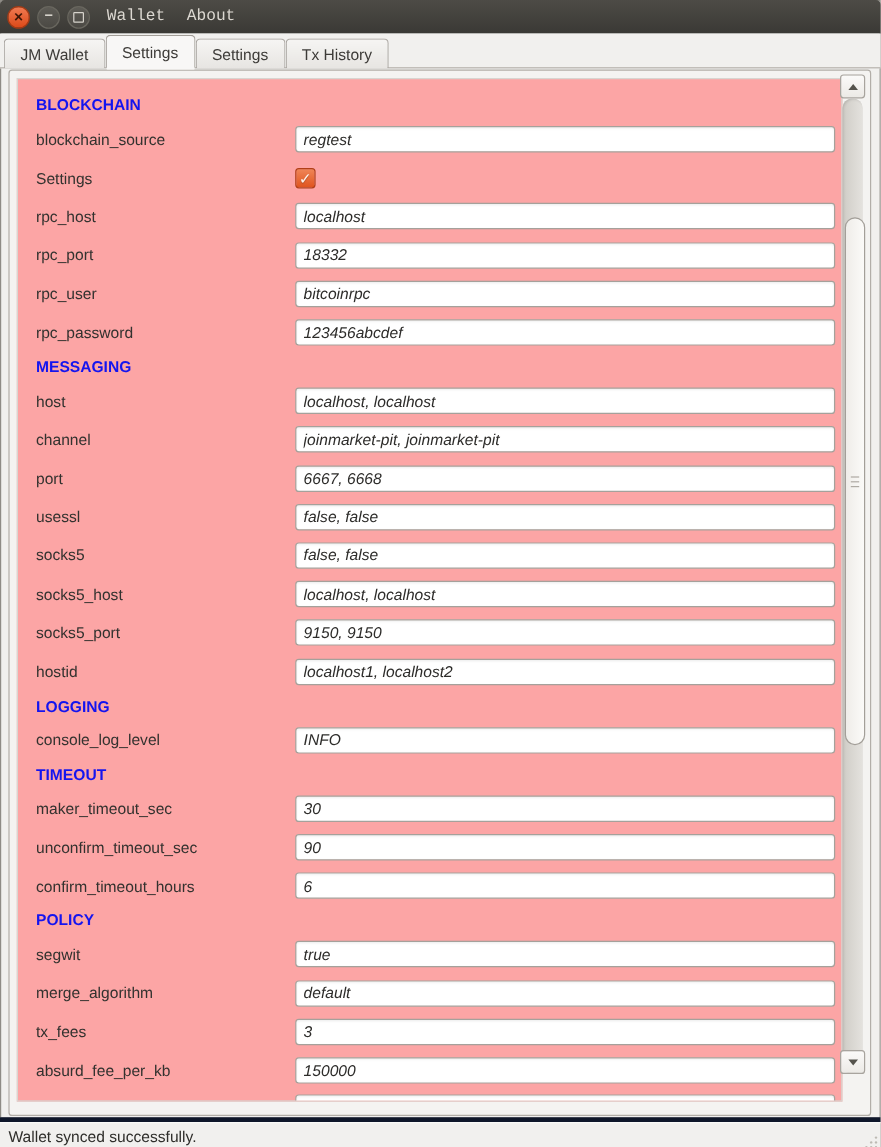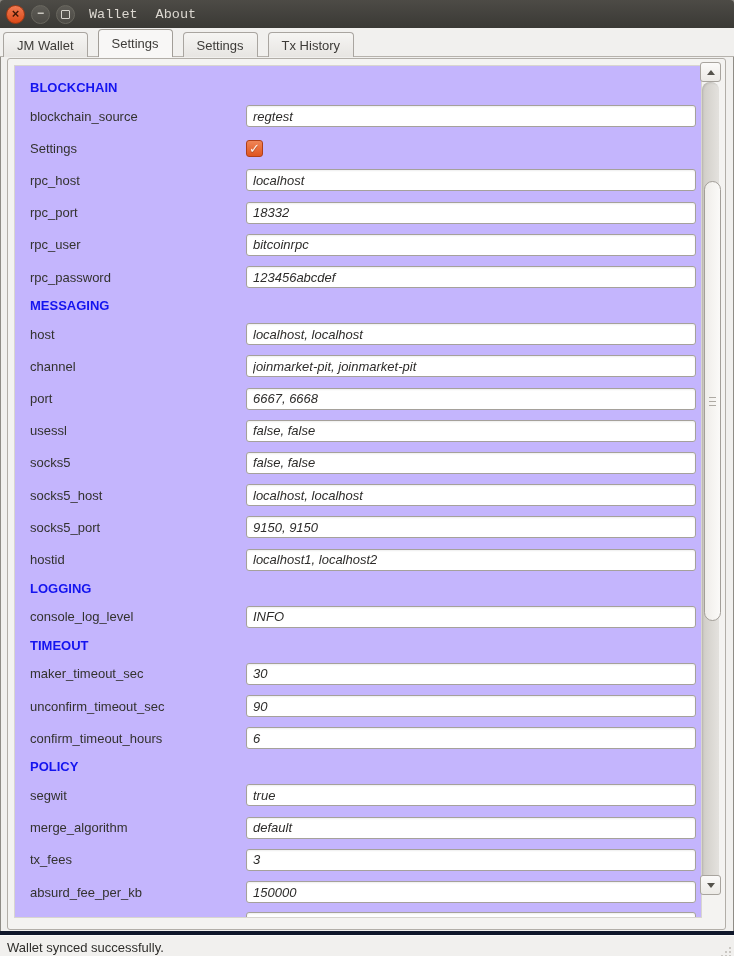--- a/index.html
+++ b/index.html
@@ -18,29 +18,29 @@
   .maxsq{width:7px;height:7px;border:1px solid #d6d3cc;border-radius:1px;}
   .menu{display:flex;gap:18px;margin-left:14px;}
   .menu-item{color:#dcd8d1;font-size:13.5px;cursor:default;font-family:Liberation Mono, monospace;}
 
   
   .tabbar{position:absolute;left:0;top:28px;width:734px;height:29px;background:#f1f0ee;}
   .tabbar .baseline{position:absolute;left:0;bottom:0;width:100%;height:1px;background:#b6b2ac;}
   .tabs{position:absolute;left:3px;bottom:0;display:flex;align-items:flex-end;}
   .tab{box-sizing:border-box;height:25px;padding:0 13px;display:flex;align-items:center;
     background:linear-gradient(#f6f5f3,#e7e5e2);border:1px solid #a9a5a0;border-bottom:none;
-    border-radius:4px 4px 0 0;margin-right:10px;font-size:13px;color:#3d3b38;position:relative;}
+    border-radius:4px 4px 0 0;margin-right:0;font-size:13px;color:#3d3b38;position:relative;}
   .tab.active{height:28px;background:#f8f7f6;border-color:#a29e98;z-index:2;}
   .tab.active::after{content:"";position:absolute;left:0;right:0;bottom:-1px;height:2px;background:#f8f7f6;}
 
   
   .pane{position:absolute;left:7px;top:58px;width:719px;height:872px;box-sizing:border-box;
     border:1px solid #b2aea8;border-radius:3px;background:#f4f3f1;}
   .viewport{position:absolute;left:6px;top:6px;width:688px;height:853px;box-sizing:border-box;
-    border:1px solid #d8d5d0;background:#c4b5fd;overflow:hidden;}
+    border:1px solid #d8d5d0;background:#fca5a5;overflow:hidden;}
   .content{padding:9px 0 0 9px;}
   .sec-header{height:25px;display:flex;align-items:center;font-size:13px;font-weight:bold;color:#1414ef;padding-left:6px;}
   .row{height:32.2px;display:flex;align-items:center;padding-left:6px;}
   .row .lbl{flex:1;font-size:13px;color:#33322f;}
   .field{box-sizing:border-box;width:450px;height:22px;margin-right:5px;border:1px solid #a5a19b;border-radius:3px;
     background:#ffffff;box-shadow:inset 0 1px 2px rgba(0,0,0,.07);
     font-family:"Liberation Sans","DejaVu Sans",sans-serif;font-size:13px;color:#2d2c2a;padding:0 0 0 6px;outline:none;font-style:italic;}
   .cbwrap{width:450px;margin-right:5px;display:flex;}
   .checkbox{width:17px;height:17px;box-sizing:border-box;border:1px solid #b03f18;border-radius:3px;
     background:linear-gradient(#ef8557,#e0551f);display:flex;align-items:center;justify-content:center;}

